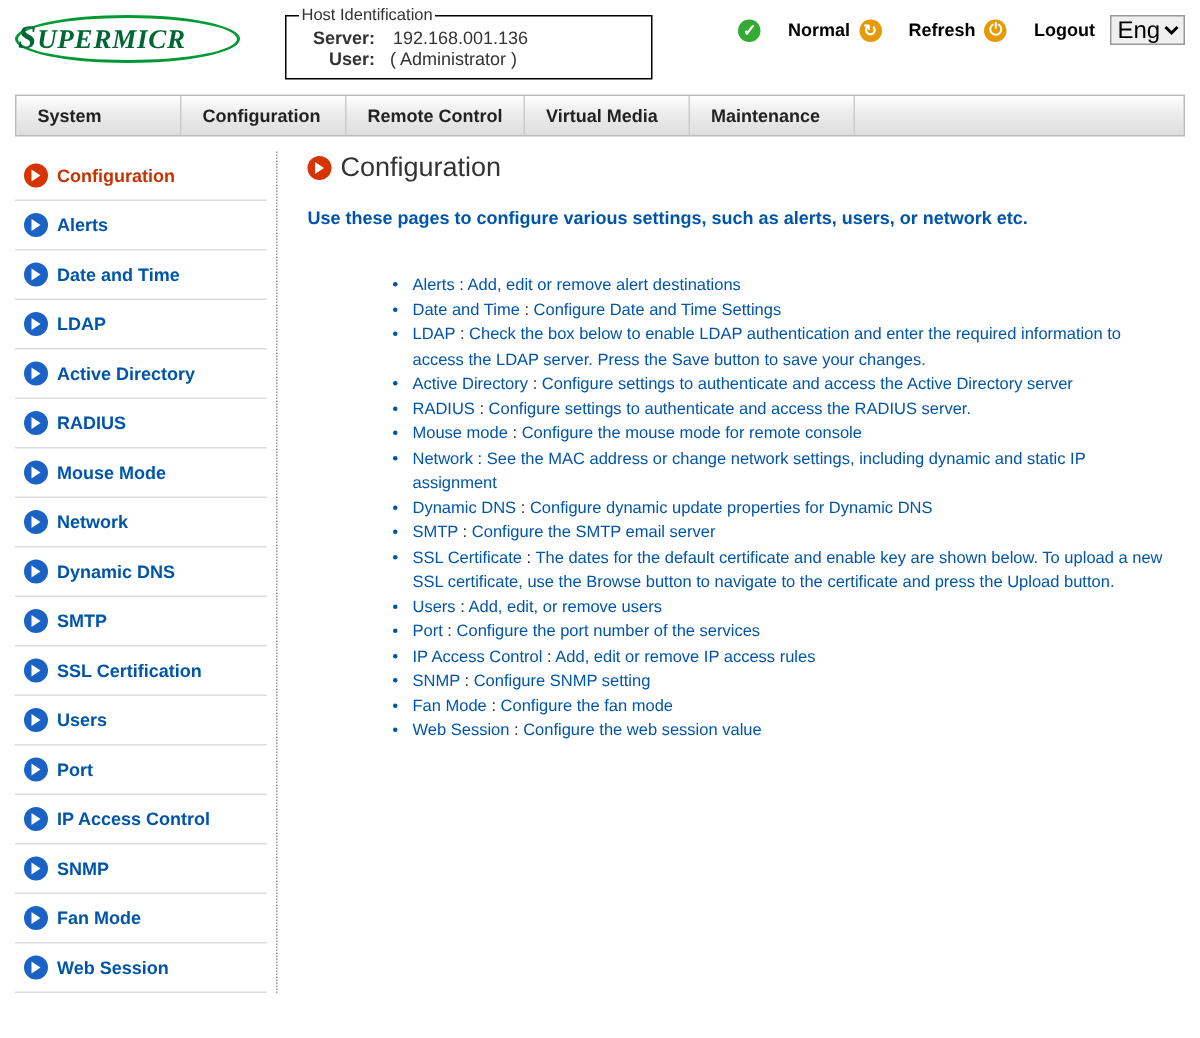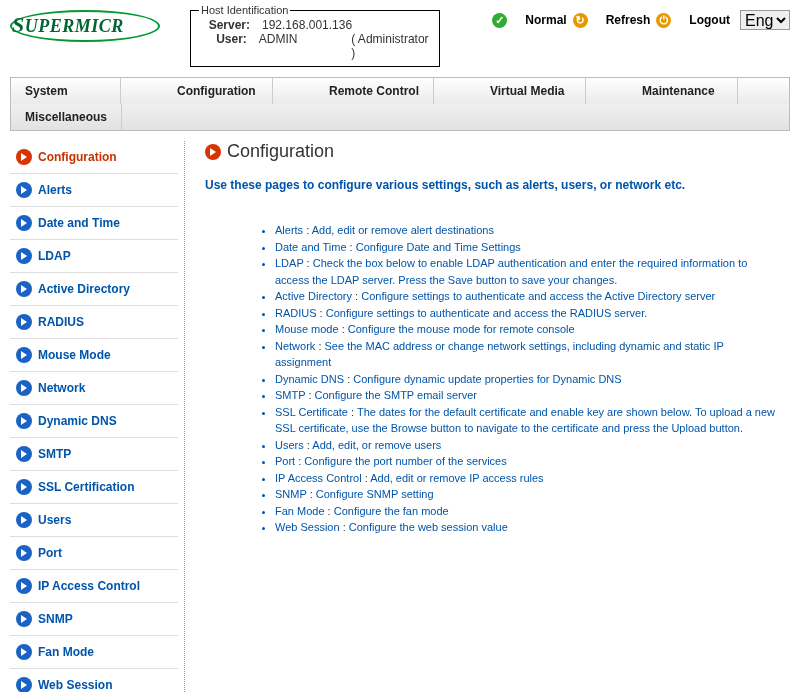--- a/index.html
+++ b/index.html
@@ -16,21 +16,21 @@
   fieldset.hostid .lbl { width: 55px; font-weight: bold; text-align: right; padding-right: 4px;}
   fieldset.hostid .val { width: 100px; padding-left: 8px;}
   fieldset.hostid .role { padding-left: 6px;}
   .header-right { margin-left: auto; display: flex; align-items: center; gap: 2px; padding-top: 6px;}
   .hicon { display: inline-flex; width: 15px; height: 15px; border-radius: 50%; align-items:center; justify-content:center; color:#fff; font-weight:bold; font-size:11px;}
   .hicon.green { background: #33aa33; }
   .hicon.orange { background: #e59a00; }
   .htxt { font-weight: bold; color: #000; font-size: 12px; margin-right: 4px; margin-left: 16px;}
   .lang { border: 1px solid #999; font-size: 16px; height: 20px; width: 50px; margin-left: 4px;}
   .menubar { margin: 4px 10px 0 10px; border: 1px solid #bbb; background: linear-gradient(#fff, #eee 40%, #ddd); }
-  .menubar-row { display: flex; gap: 42px; }
+  .menubar-row { display: flex; }
   .menubar-row .mitem { padding: 6px 14px; border-right: 1px solid #ccc; font-size: 12px; font-weight: bold; color: #222; cursor: pointer; min-width: 110px;}
   .menubar-row.second { background: linear-gradient(#f0f0f0,#e2e2e2);}
   .menubar-row.second .mitem { font-weight: bold; }
   .content { display: flex; padding: 10px 10px 20px 10px; min-height: 560px;}
   .sidebar { width: 175px; border-right: 1px dotted #999; padding-right: 6px;}
   .sidebar ul { list-style: none; }
   .sidebar li { border-bottom: 1px solid #ddd; padding: 8px 4px 8px 6px; display:flex; align-items:center; gap:6px; cursor:pointer;}
   .sidebar li.active .slabel { color: #c63200; }
   .sidebar .slabel { color: #0055aa; font-weight: bold; font-size: 12px;}
   .arrowcircle { width: 16px; height: 16px; border-radius: 50%; display:inline-flex; align-items:center; justify-content:center; flex-shrink:0;}
@@ -57,21 +57,20 @@
     </div>
   </div>
   <fieldset class="hostid">
     <legend>Host Identification</legend>
     <div class="row">
       <div class="lbl">Server:</div>
       <div class="val">192.168.001.136</div>
     </div>
     <div class="row">
       <div class="lbl">User:</div>
-      <div class="val">ADMIN</div>
       <div class="role">( Administrator )</div>
     </div>
   </fieldset>
   <div class="header-right">
     <span class="hicon green">✓</span>
     <span class="htxt">Normal</span>
     <span class="hicon orange">↻</span>
     <span class="htxt">Refresh</span>
     <span class="hicon orange">⏻</span>
     <span class="htxt">Logout</span>
@@ -83,21 +82,20 @@
 
 <div class="menubar">
   <div class="menubar-row" id="menu-row-1">
       <div class="mitem">System</div>
       <div class="mitem">Configuration</div>
       <div class="mitem">Remote Control</div>
       <div class="mitem">Virtual Media</div>
       <div class="mitem">Maintenance</div>
     </div>
   <div class="menubar-row second" id="menu-row-2">
-      <div class="mitem">Miscellaneous</div>
     </div>
 </div>
 
 <div class="content">
   <div class="sidebar">
     <ul id="sidebar-list">
         <li class="active">
           <span class="arrowcircle red">
             <svg viewBox="0 0 10 10">
               <path d="M2 1 L8 5 L2 9 Z" fill="#fff"></path>

